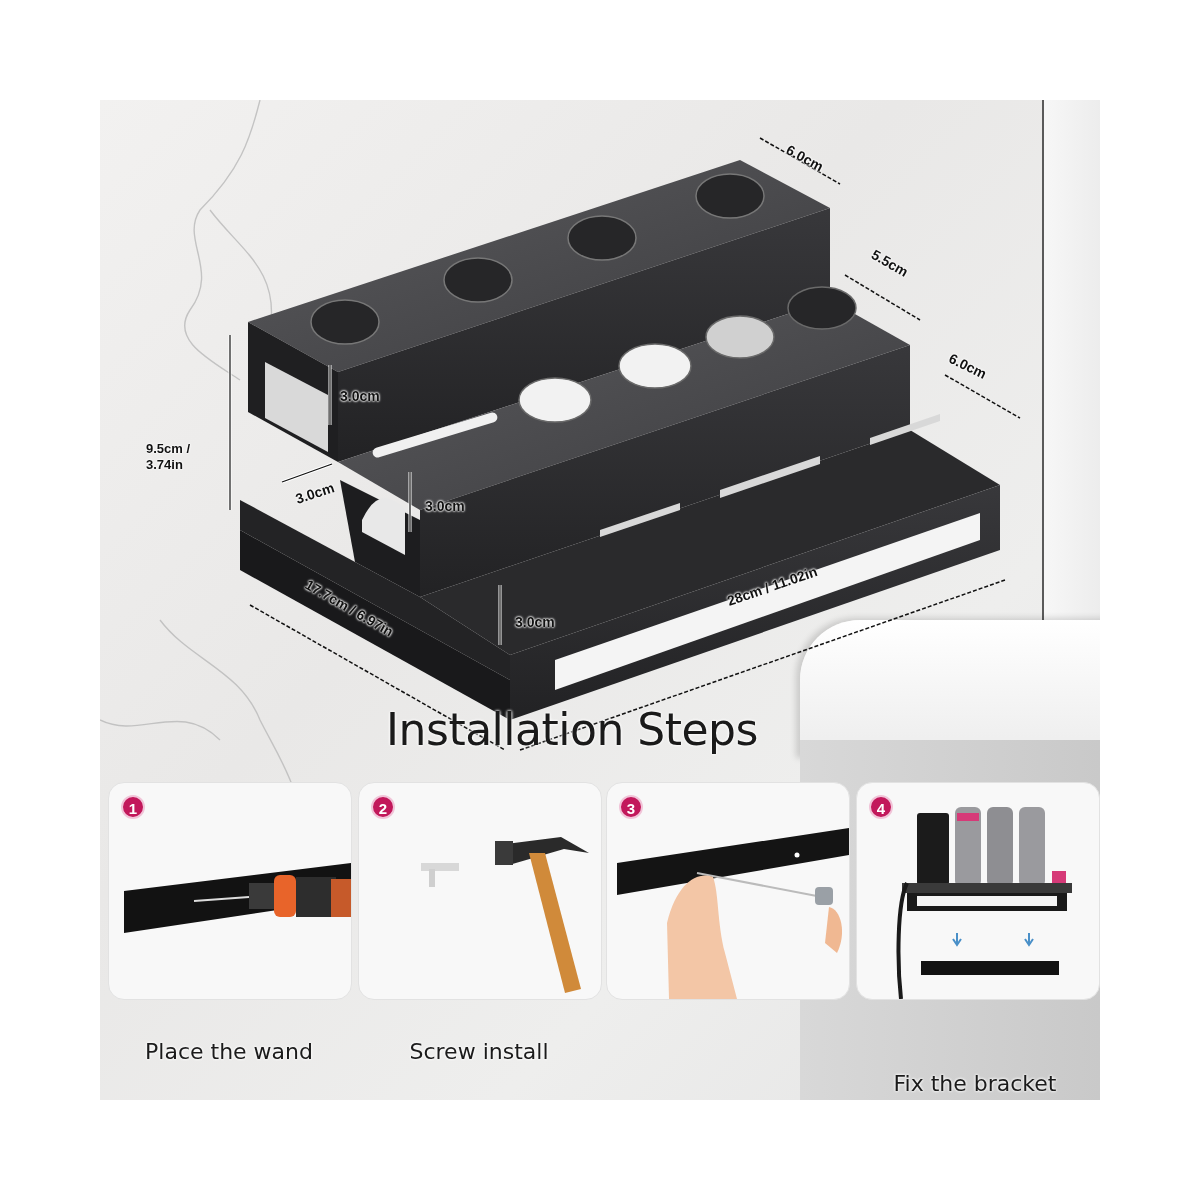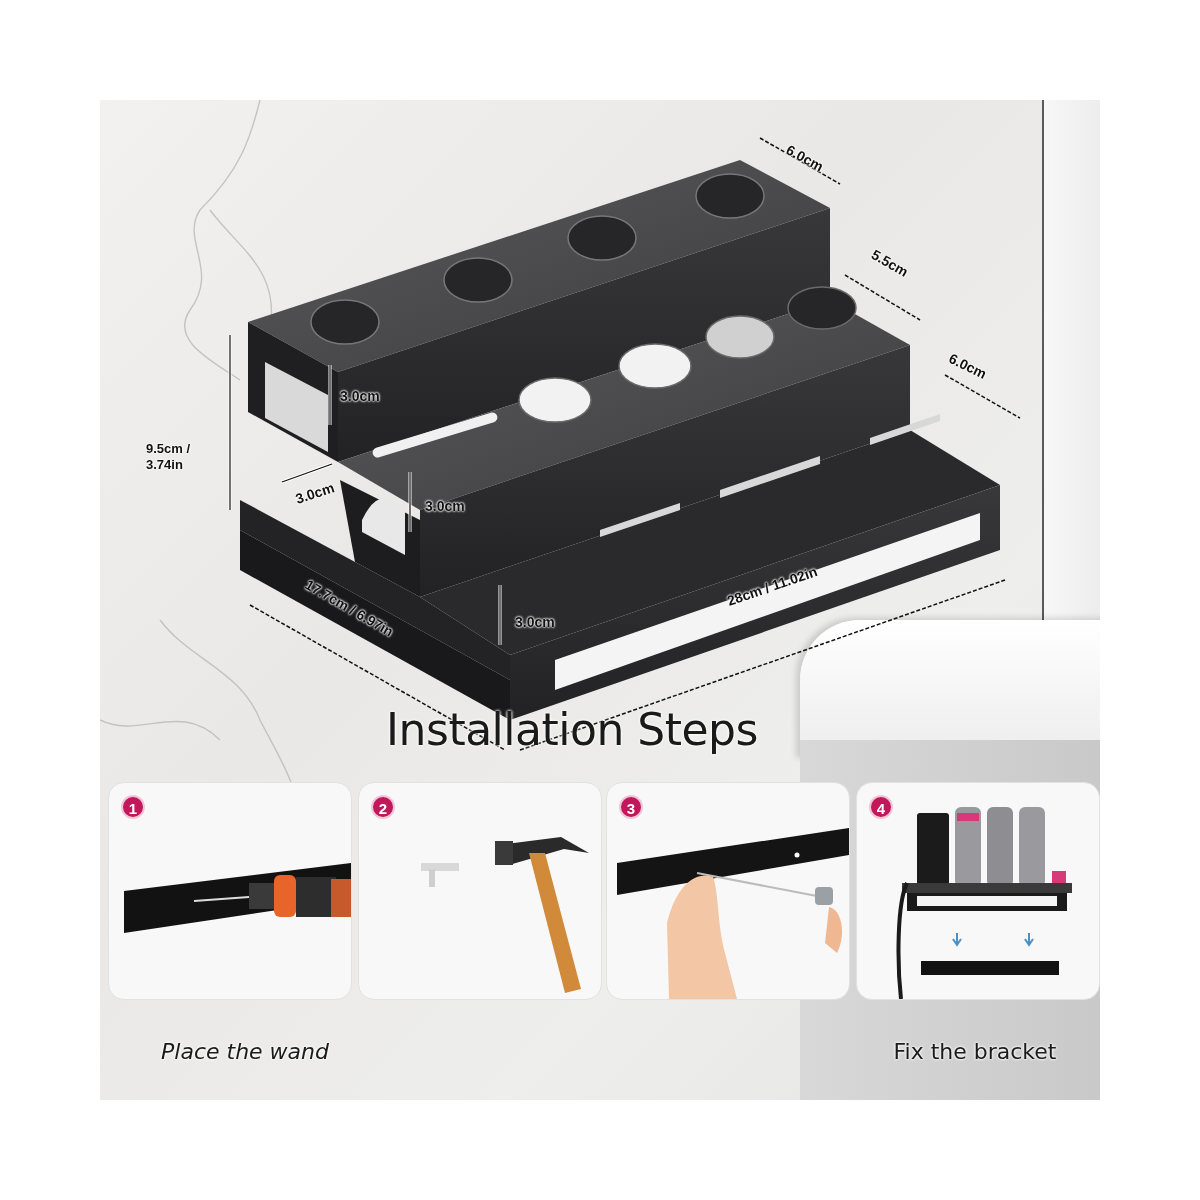--- a/index.html
+++ b/index.html
@@ -129,32 +129,33 @@
     <div class="step-badge">1</div>
     <svg width="242" height="216">
       <polygon points="15,108 242,80 242,116 15,150" fill="#121212"></polygon>
       <line x1="85" y1="118" x2="140" y2="114" stroke="#ddd" stroke-width="2"></line>
       <rect x="140" y="100" width="30" height="26" fill="#3a3a3a"></rect>
       <rect x="165" y="92" width="22" height="42" rx="6" fill="#e8642a"></rect>
       <rect x="187" y="94" width="40" height="40" fill="#2d2d2d"></rect>
       <rect x="222" y="96" width="20" height="38" fill="#c65a2a"></rect>
     </svg>
   </div>
-  <div class="step-label" style="left:20px;top:938px;font-style:italic;">Place the wand</div>
+  <div class="step-label" style="left:4px;top:938px;">Place the wand</div>
 
   <div class="step" style="left:258px;">
     <div class="step-badge">2</div>
     <svg width="242" height="216">
       <rect x="62" y="80" width="38" height="8" fill="#d8d8d8"></rect>
       <rect x="70" y="86" width="6" height="18" fill="#cfcfcf"></rect>
       <path d="M138 62 L202 54 L230 70 L205 66 L150 82 Z" fill="#2a2a2a"></path>
       <rect x="136" y="58" width="18" height="24" fill="#3a3a3a"></rect>
       <path d="M170 70 L186 70 L222 206 L206 210 Z" fill="#d08a3a"></path>
     </svg>
   </div>
+  <div class="step-label" style="left:254px;top:938px;">Screw install</div>
 
   <div class="step" style="left:506px;">
     <div class="step-badge">3</div>
     <svg width="242" height="216">
       <polygon points="10,80 242,45 242,72 10,112" fill="#141414"></polygon>
       <circle cx="190" cy="72" r="2.5" fill="#fff"></circle>
       <line x1="90" y1="90" x2="215" y2="114" stroke="#bbb" stroke-width="2"></line>
       <rect x="208" y="104" width="18" height="18" rx="4" fill="#9aa0a6"></rect>
       <path d="M60 140 C70 100,90 88,106 94 C112 110,110 140,118 170 L130 216 L62 216 Z" fill="#f3c6a6"></path>
       <path d="M222 124 C234 126,240 150,230 170 L218 160 Z" fill="#f0b892"></path>
@@ -171,16 +172,16 @@
       <rect x="100" y="30" width="22" height="8" fill="#d63a78"></rect>
       <rect x="195" y="88" width="14" height="18" fill="#d63a78"></rect>
       <rect x="45" y="100" width="170" height="10" fill="#3a3a3a"></rect>
       <rect x="50" y="110" width="160" height="18" fill="#1a1a1a"></rect>
       <rect x="60" y="113" width="140" height="10" fill="#f5f5f5"></rect>
       <path d="M100 150 L100 160 M96 156 L100 162 L104 156 M172 150 L172 160 M168 156 L172 162 L176 156" stroke="#4a90c8" stroke-width="2" fill="none"></path>
       <rect x="64" y="178" width="138" height="14" fill="#121212"></rect>
       <path d="M50 100 C40 120,40 180,44 216" stroke="#1a1a1a" stroke-width="4" fill="none"></path>
     </svg>
   </div>
-  <div class="step-label" style="left:750px;top:938px;">
+  <div class="step-label" style="left:750px;top:970px;">
     <div>Fix the bracket</div>
   </div>
 </div>
 
 </body></html>

